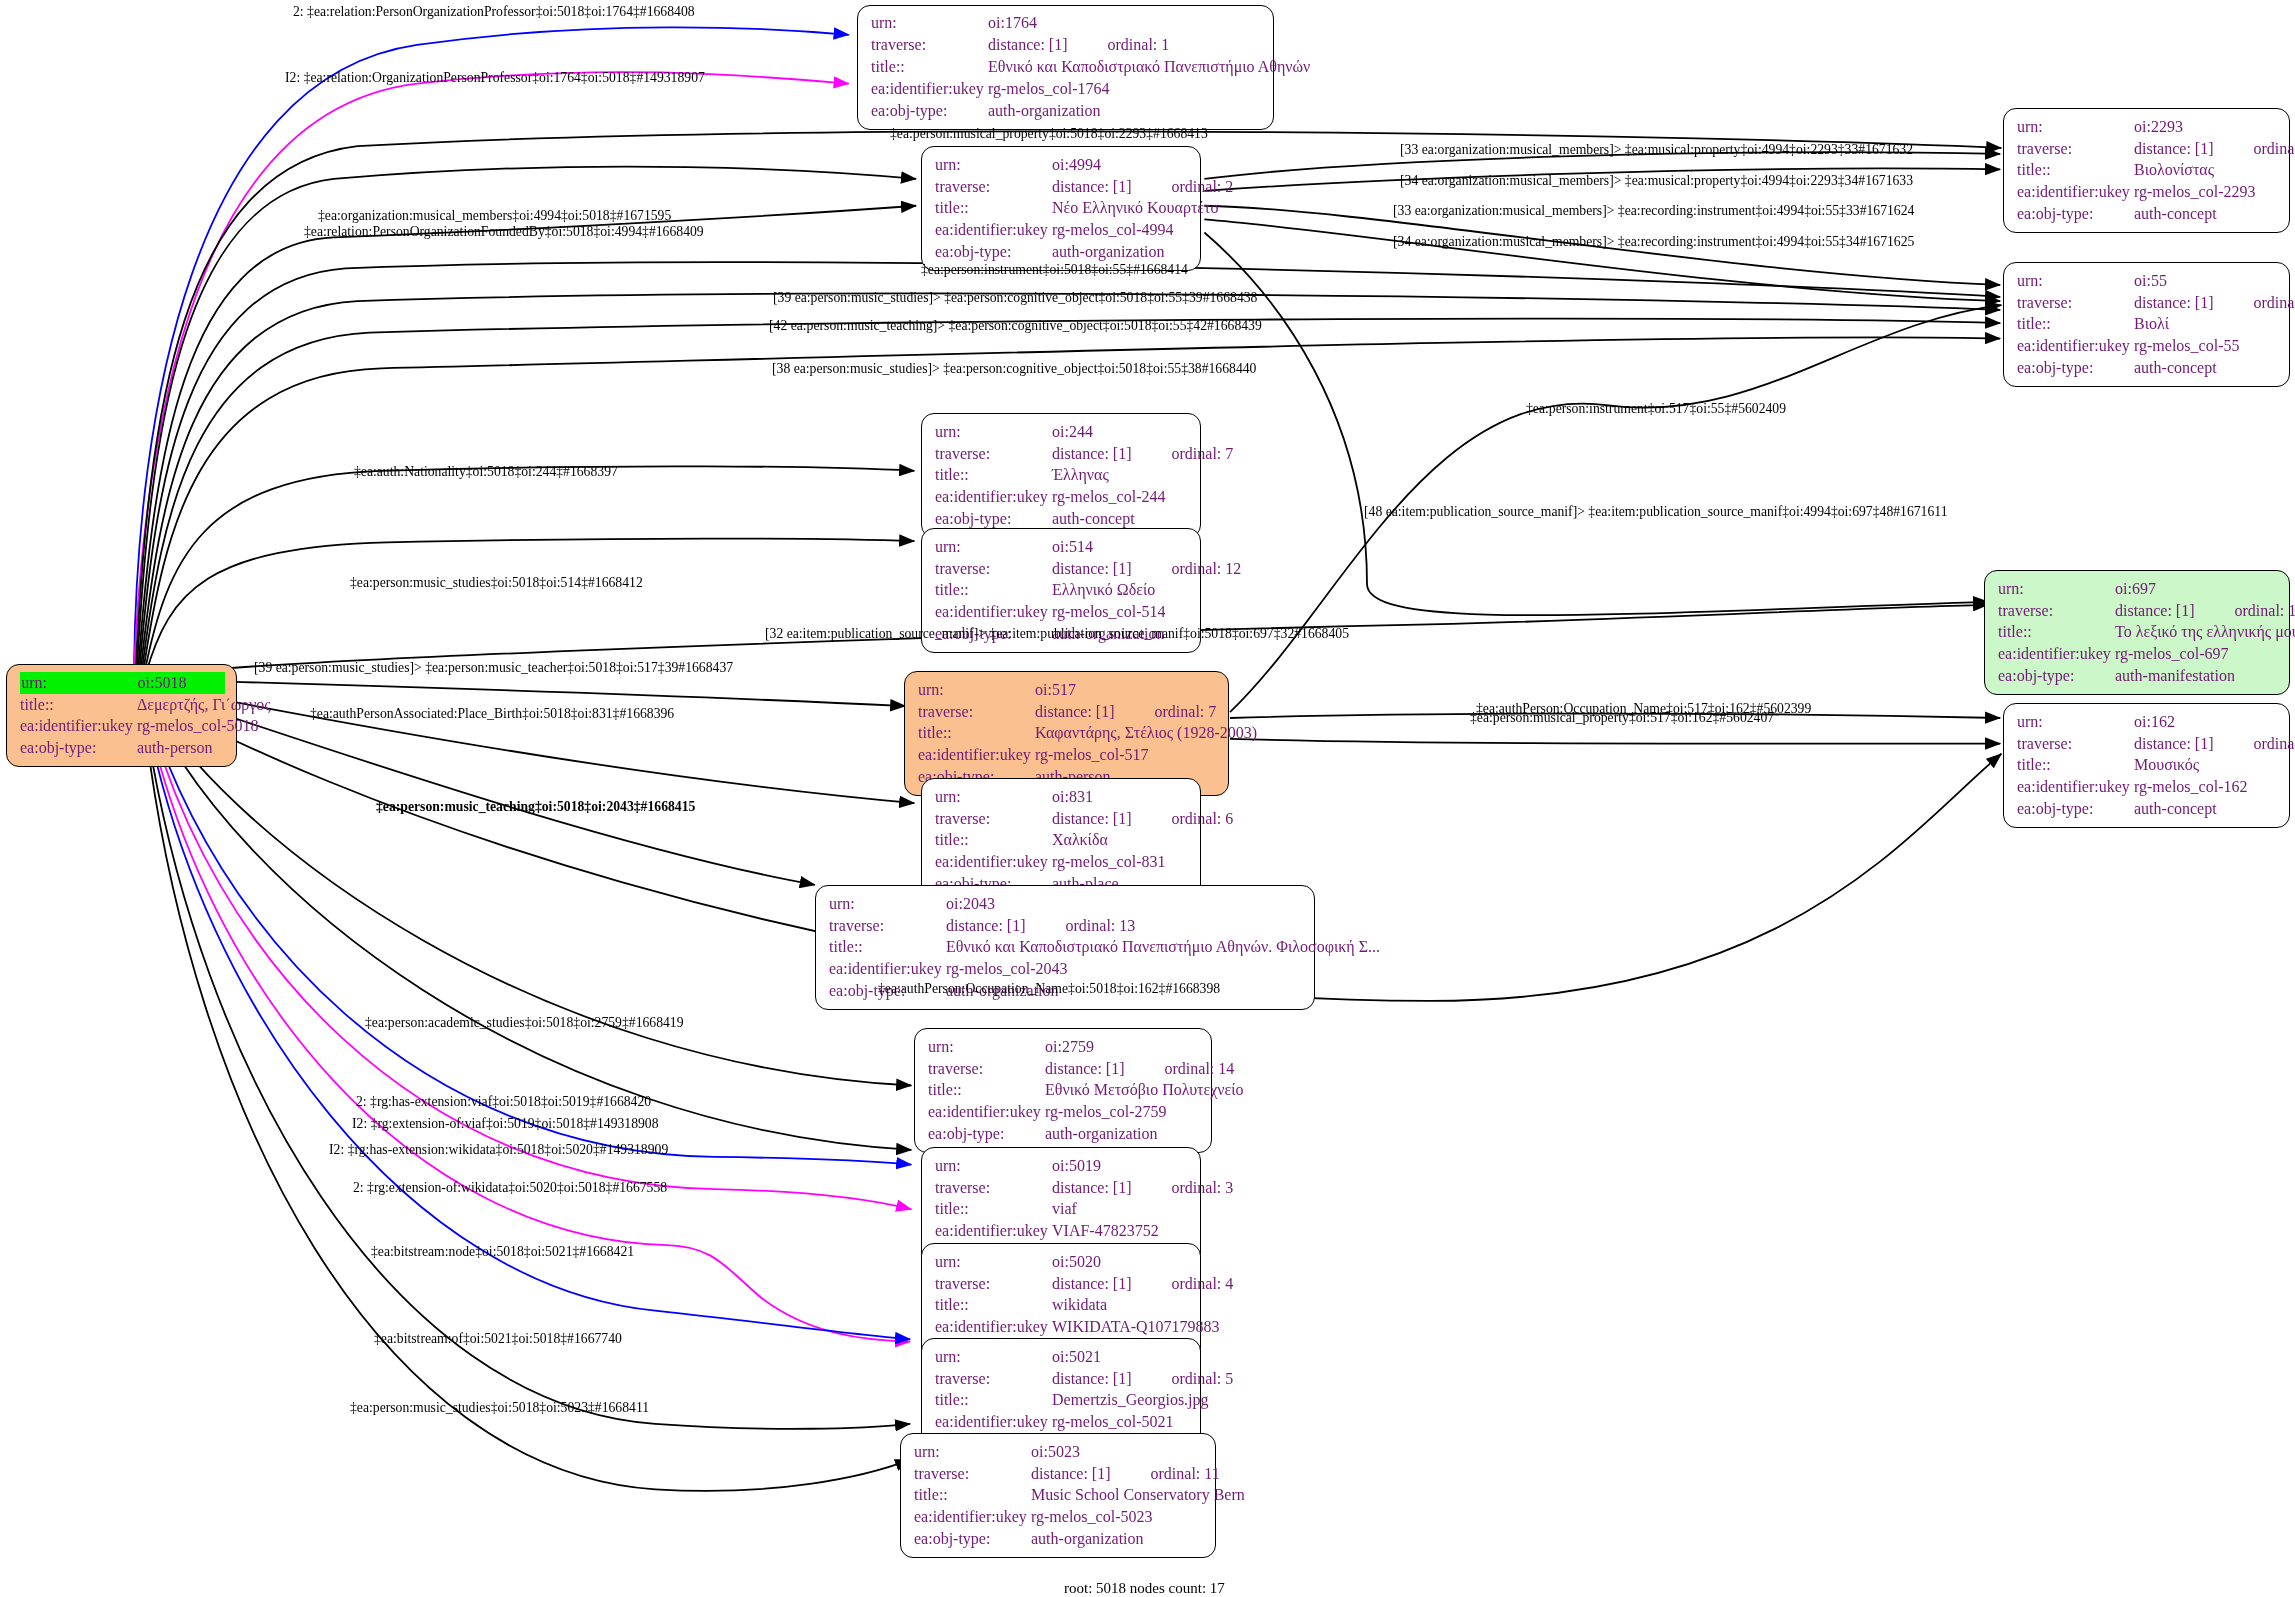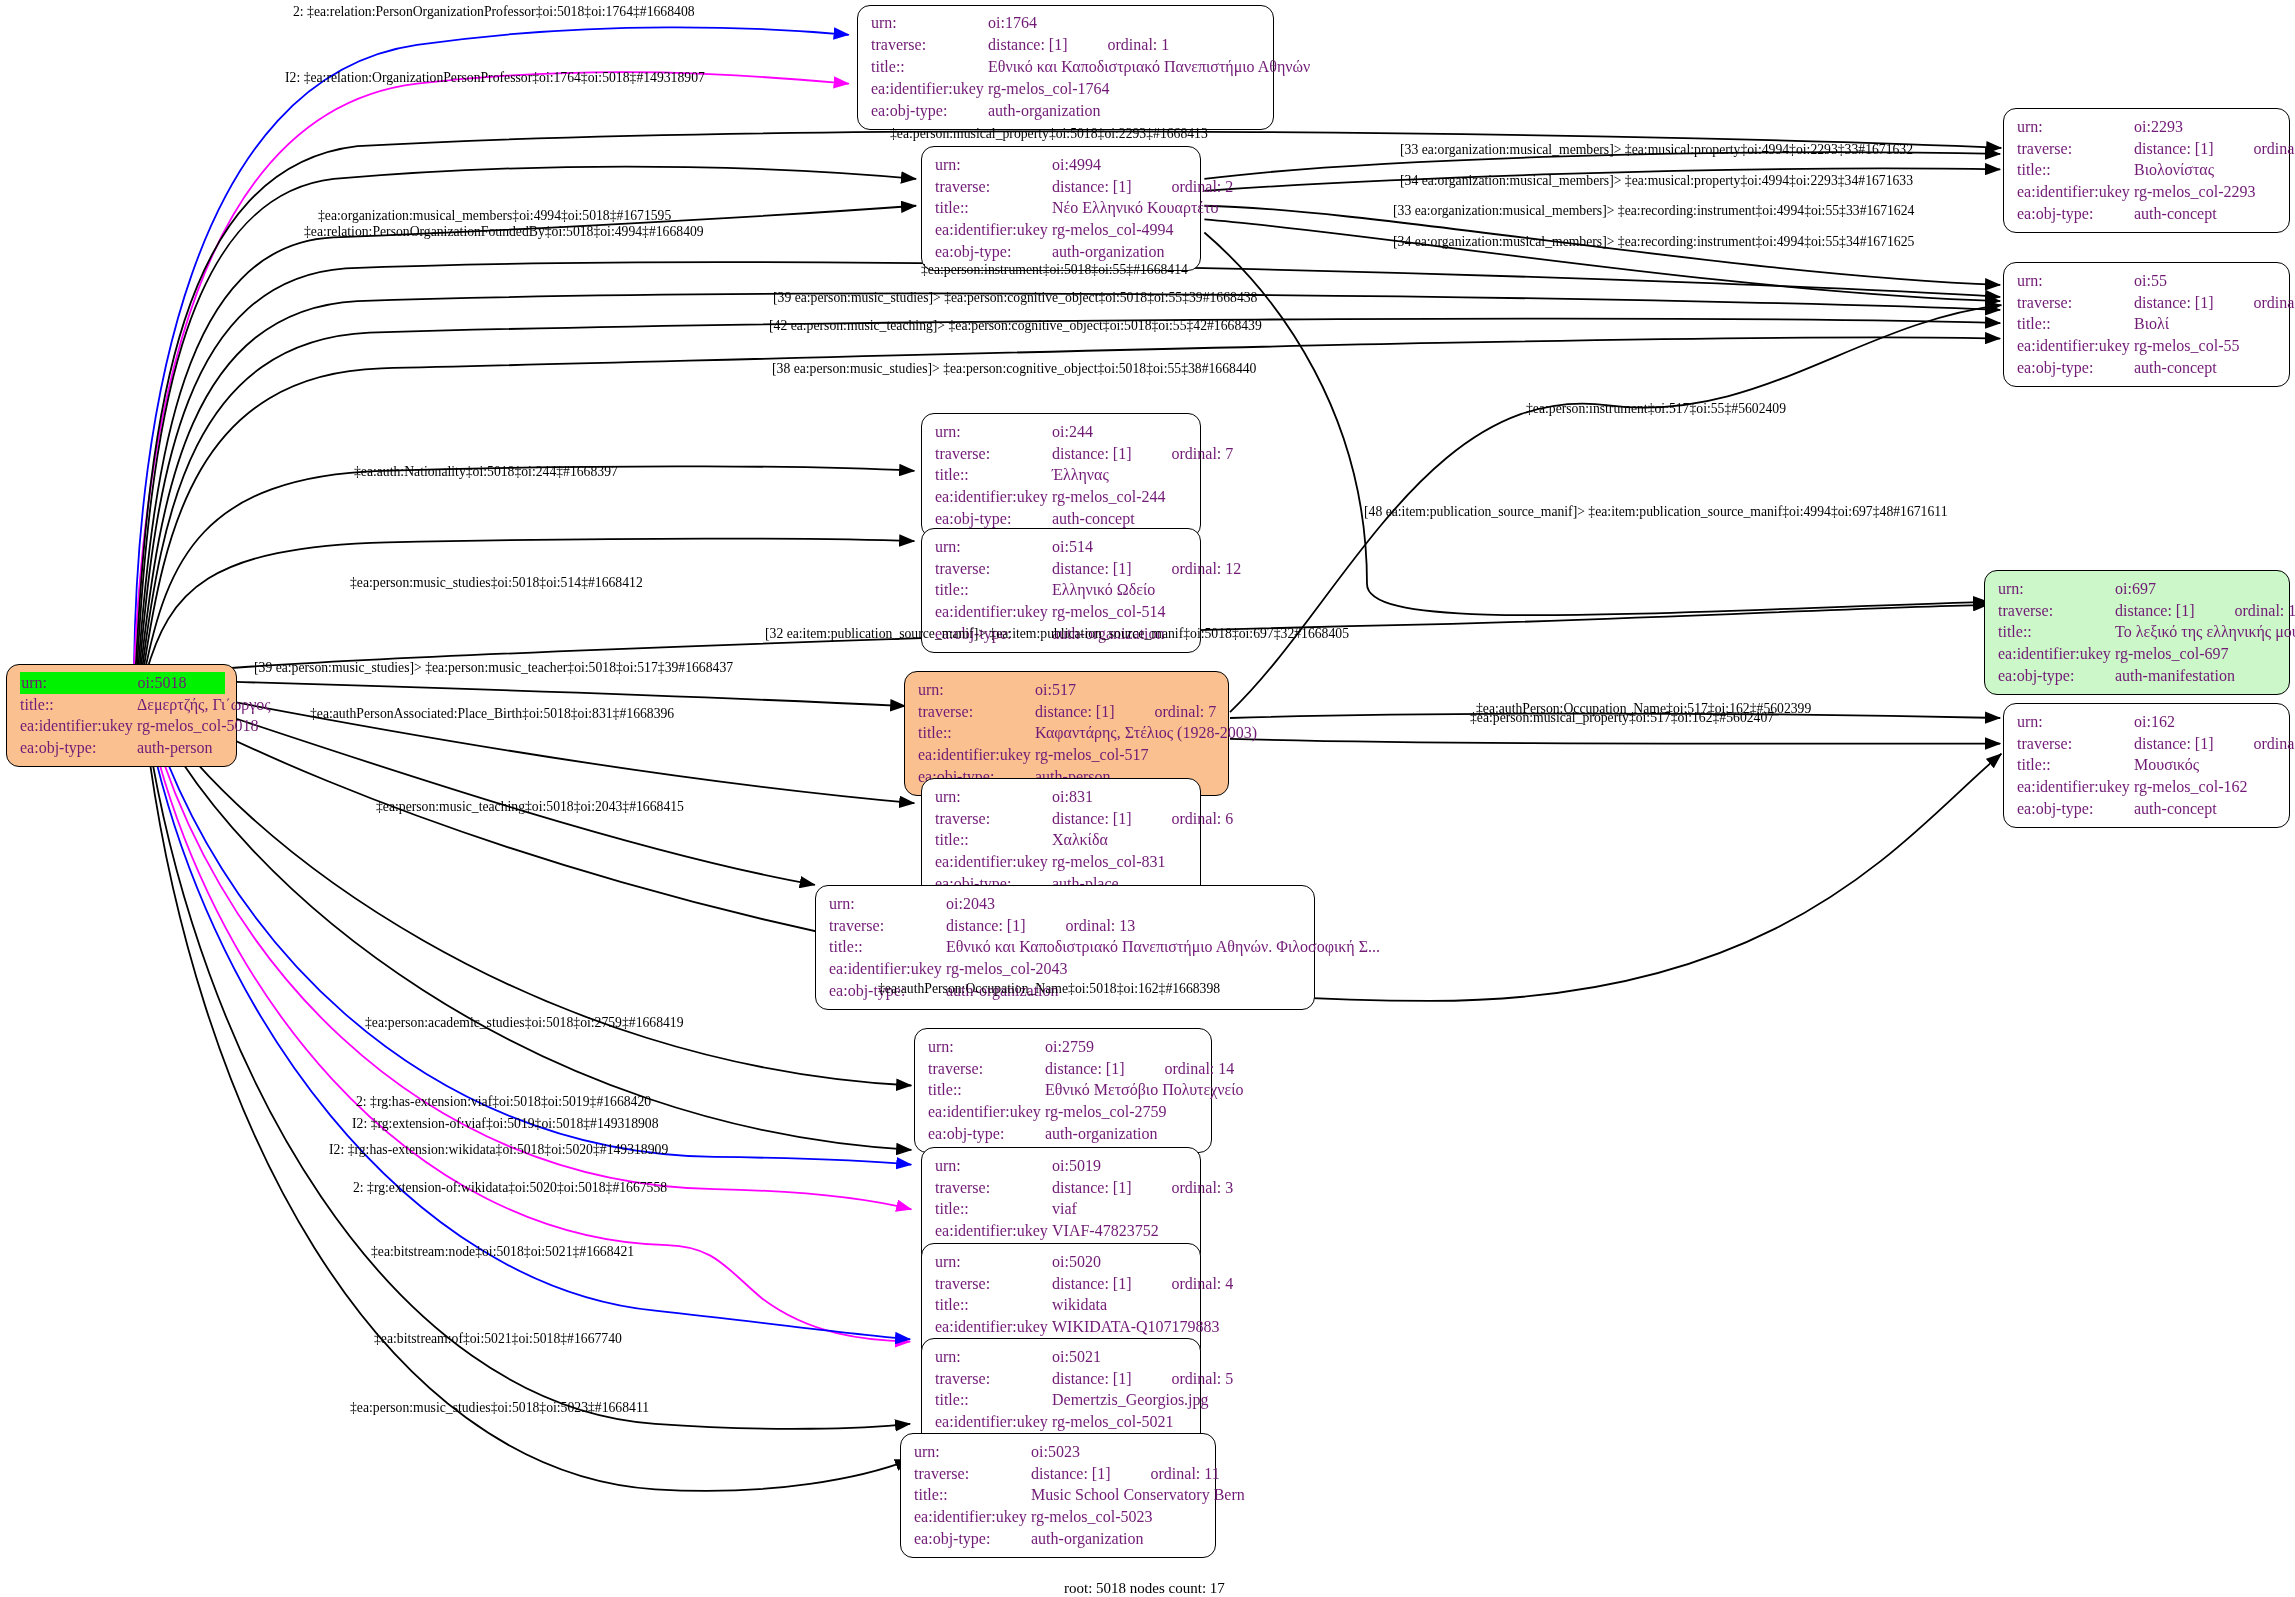--- a/index.html
+++ b/index.html
@@ -550,21 +550,21 @@
   <div class="elabel" style="left:772px; top:362px;">[38 ea:person:music_studies]&gt; ‡ea:person:cognitive_object‡oi:5018‡oi:55‡38#1668440</div>
   <div class="elabel" style="left:354px; top:465px;">‡ea:auth:Nationality‡oi:5018‡oi:244‡#1668397</div>
   <div class="elabel" style="left:350px; top:576px;">‡ea:person:music_studies‡oi:5018‡oi:514‡#1668412</div>
   <div class="elabel" style="left:1526px; top:402px;">‡ea:person:instrument‡oi:517‡oi:55‡#5602409</div>
   <div class="elabel" style="left:1364px; top:505px;">[48 ea:item:publication_source_manif]&gt; ‡ea:item:publication_source_manif‡oi:4994‡oi:697‡48#1671611</div>
   <div class="elabel" style="left:765px; top:627px;">[32 ea:item:publication_source_manif]&gt; ‡ea:item:publication_source_manif‡oi:5018‡oi:697‡32#1668405</div>
   <div class="elabel" style="left:254px; top:661px;">[39 ea:person:music_studies]&gt; ‡ea:person:music_teacher‡oi:5018‡oi:517‡39#1668437</div>
   <div class="elabel" style="left:310px; top:707px;">‡ea:authPersonAssociated:Place_Birth‡oi:5018‡oi:831‡#1668396</div>
   <div class="elabel" style="left:1470px; top:711px;">‡ea:person:musical_property‡oi:517‡oi:162‡#5602407</div>
   <div class="elabel" style="left:1476px; top:702px;">‡ea:authPerson:Occupation_Name‡oi:517‡oi:162‡#5602399</div>
-  <div class="elabel" style="left:376px; top:800px;">‡ea:person:music_teaching‡oi:5018‡oi:2043‡#1668415</div>
+  <div class="elabel" style="left:376px; top:800px;font-weight:bold;">‡ea:person:music_teaching‡oi:5018‡oi:2043‡#1668415</div>
   <div class="elabel" style="left:878px; top:982px;">‡ea:authPerson:Occupation_Name‡oi:5018‡oi:162‡#1668398</div>
   <div class="elabel" style="left:331px; top:1016px;margin-left:34px;">‡ea:person:academic_studies‡oi:5018‡oi:2759‡#1668419</div>
   <div class="elabel" style="left:356px; top:1095px;text-align:center;">2: ‡rg:has-extension:viaf‡oi:5018‡oi:5019‡#1668420</div>
   <div class="elabel" style="left:352px; top:1117px;">I2: ‡rg:extension-of:viaf‡oi:5019‡oi:5018‡#149318908</div>
   <div class="elabel" style="left:329px; top:1143px;">I2: ‡rg:has-extension:wikidata‡oi:5018‡oi:5020‡#149318909</div>
   <div class="elabel" style="left:353px; top:1181px;">2: ‡rg:extension-of:wikidata‡oi:5020‡oi:5018‡#1667558</div>
   <div class="elabel" style="left:371px; top:1245px;">‡ea:bitstream:node‡oi:5018‡oi:5021‡#1668421</div>
   <div class="elabel" style="left:374px; top:1332px;">‡ea:bitstream:of‡oi:5021‡oi:5018‡#1667740</div>
   <div class="elabel" style="left:350px; top:1401px;">‡ea:person:music_studies‡oi:5018‡oi:5023‡#1668411</div>
 

